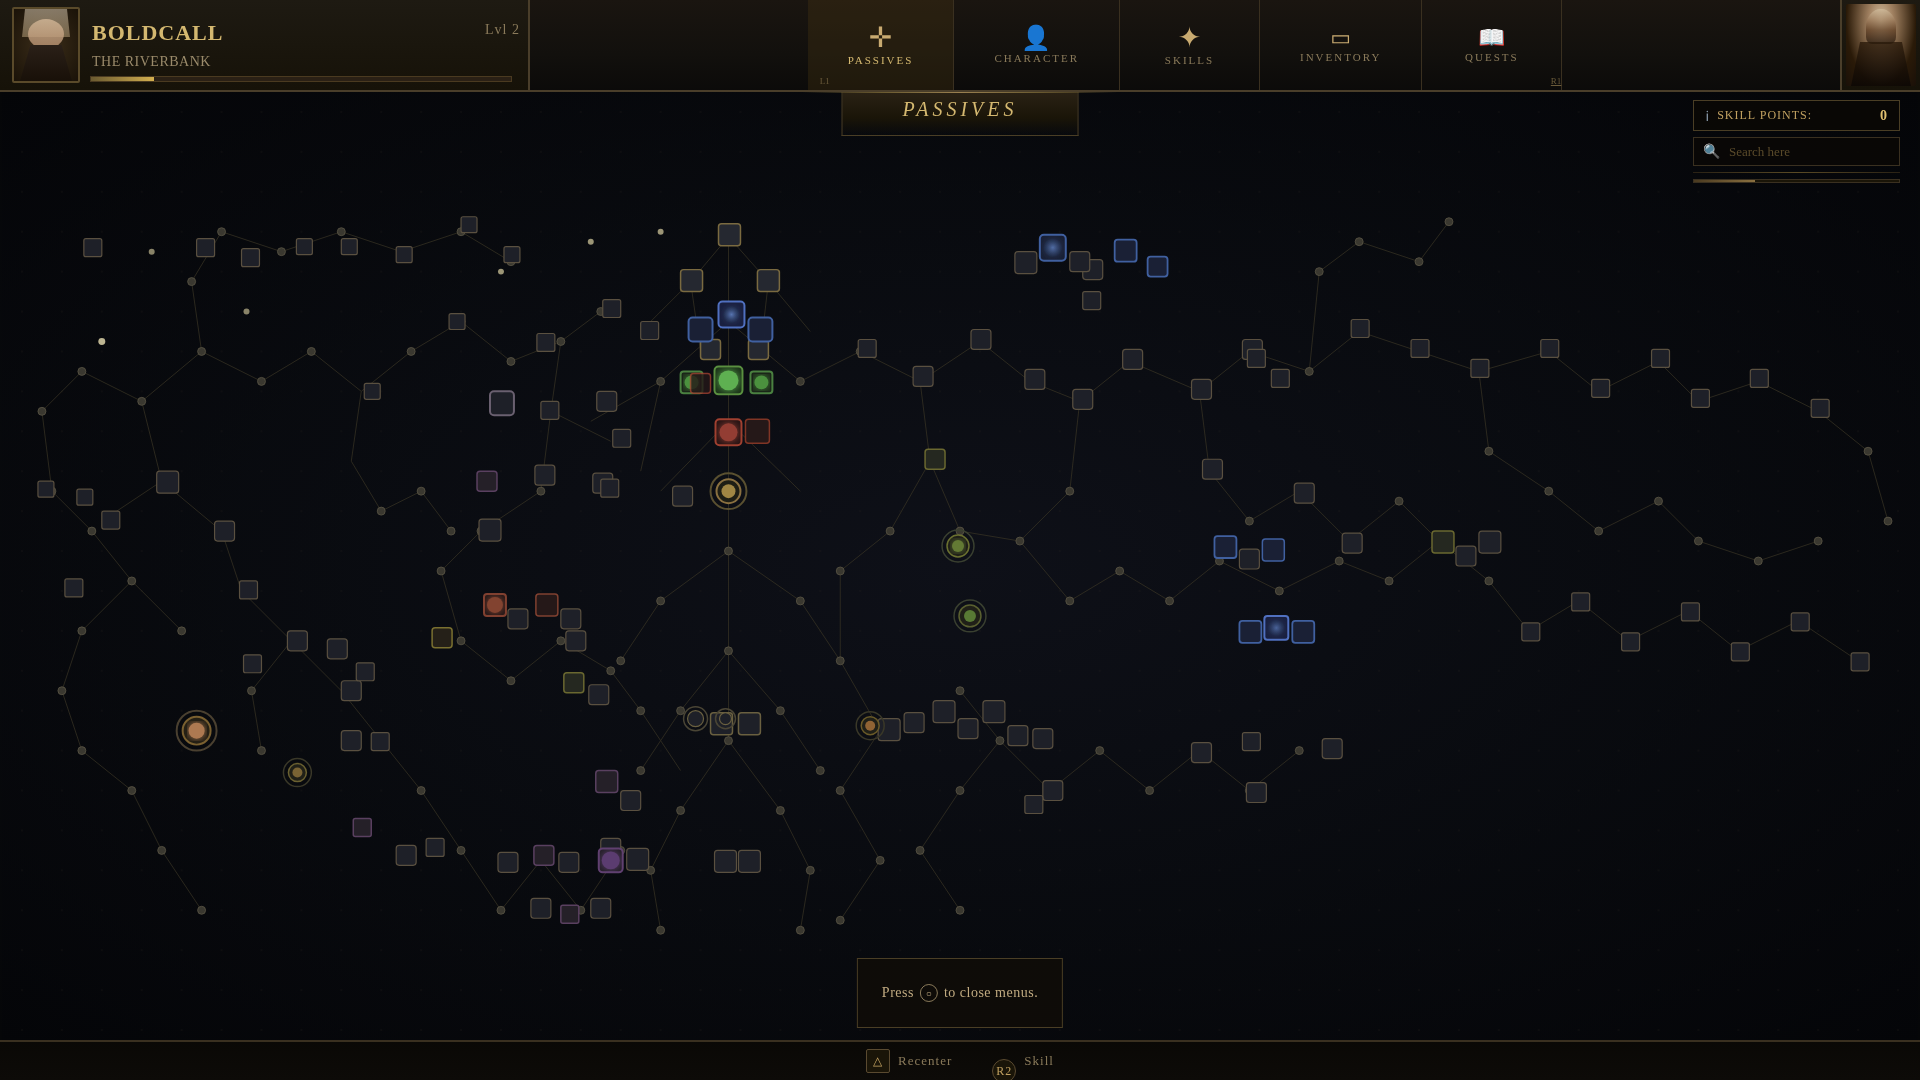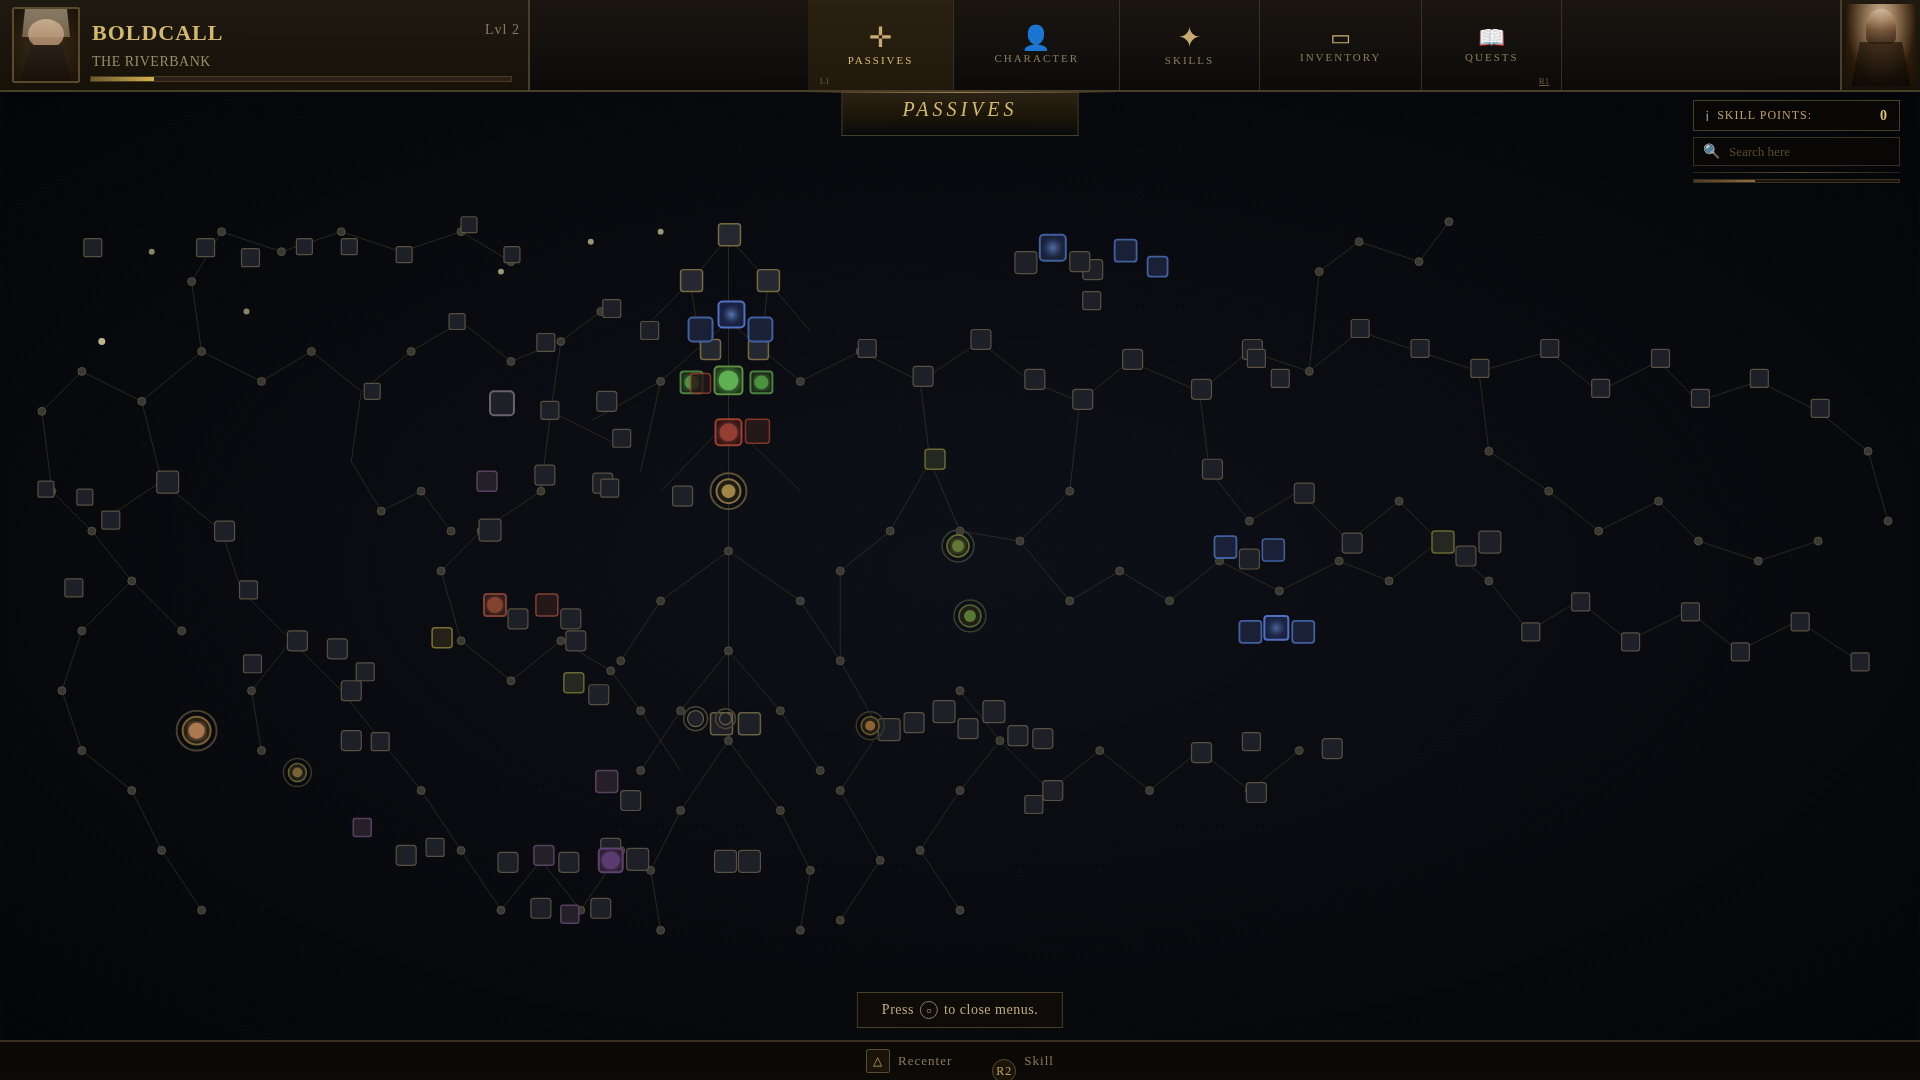--- a/index.html
+++ b/index.html
@@ -353,21 +353,21 @@
     }
 
     
     #close-notification {
       position: absolute;
       bottom: 52px;
       left: 50%;
       transform: translateX(-50%);
       background: rgba(15, 12, 8, 0.9);
       border: 1px solid #4a3e25;
-      padding: 8px 24px;
+      padding: 25px 24px;
       color: #c0aa80;
       font-size: 14px;
       letter-spacing: 0.5px;
       white-space: nowrap;
       z-index: 200;
     }
 
     .close-btn-circle {
       display: inline-flex;
       align-items: center;
@@ -424,21 +424,21 @@
       <span class="nav-tab-icon">✦</span>
       <span class="nav-tab-label">Skills</span>
     </div>
     <div class="nav-tab">
       <span class="nav-tab-icon" style="font-size:22px;">▭</span>
       <span class="nav-tab-label">Inventory</span>
     </div>
     <div class="nav-tab">
       <span class="nav-tab-icon" style="font-size:22px;">📖</span>
       <span class="nav-tab-label">Quests</span>
-      <span class="nav-tab-badge-right" style="position:absolute;bottom:4px;right:12px;color:#6a5a3a;font-size:9px;text-decoration:underline;">R1</span>
+      <span class="nav-tab-badge-right" style="position:absolute;bottom:4px;right:0;color:#6a5a3a;font-size:9px;text-decoration:underline;">R1</span>
     </div>
   </div>
 
   <div id="right-portrait">
     <div id="right-portrait-img" style="position:relative;overflow:hidden;">
 
       <div style="position:absolute;top:5px;left:50%;transform:translateX(-50%);width:30px;height:35px;background:linear-gradient(180deg,#d4c0a0 0%,#a08060 30%,#5a3a20 60%,#1a1008 100%);border-radius:50% 50% 20% 20%;opacity:0.7;"></div>
       <div style="position:absolute;top:38px;left:5px;right:5px;bottom:0;background:linear-gradient(180deg,#2a1a0a 0%,#0a0604 100%);clip-path:polygon(15% 0%,85% 0%,100% 100%,0% 100%);opacity:0.8;"></div>
     </div>
   </div>

